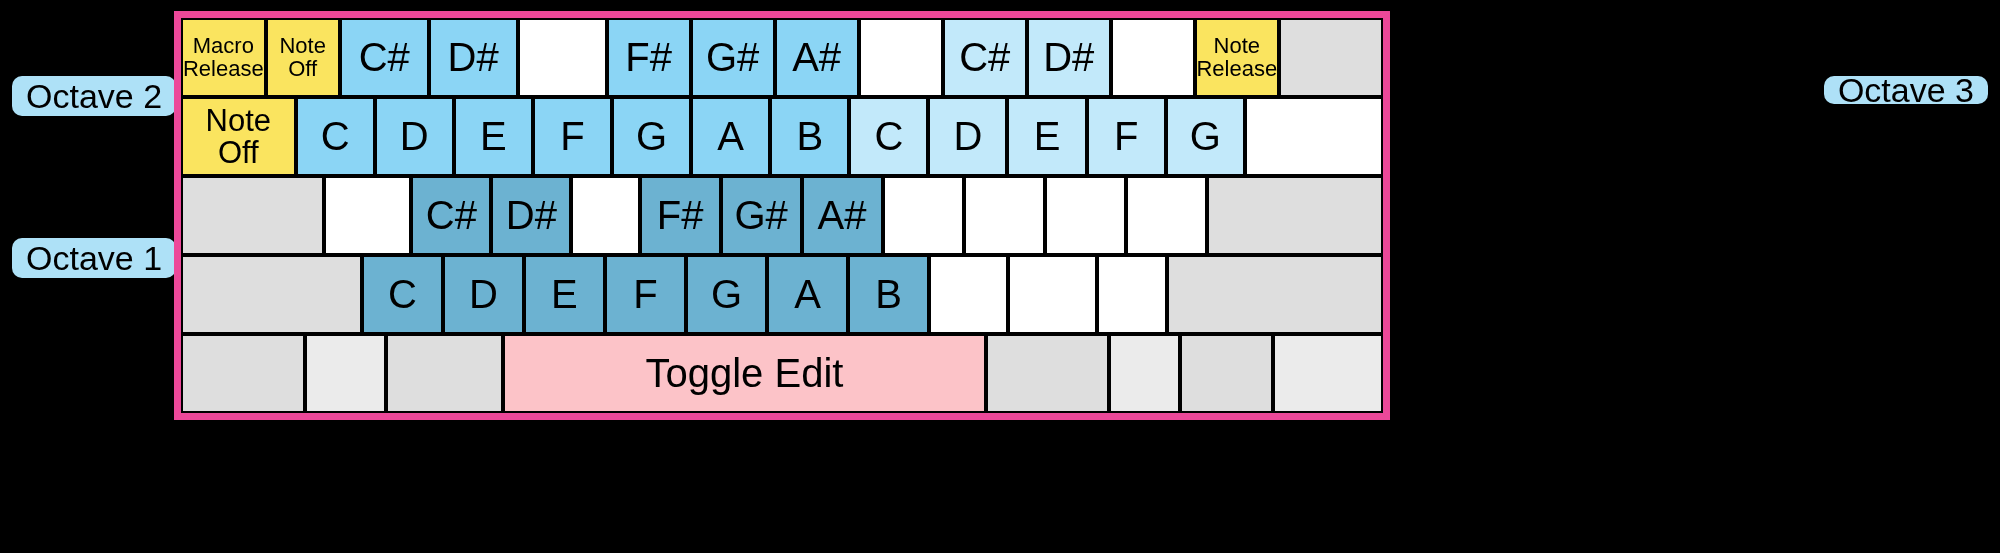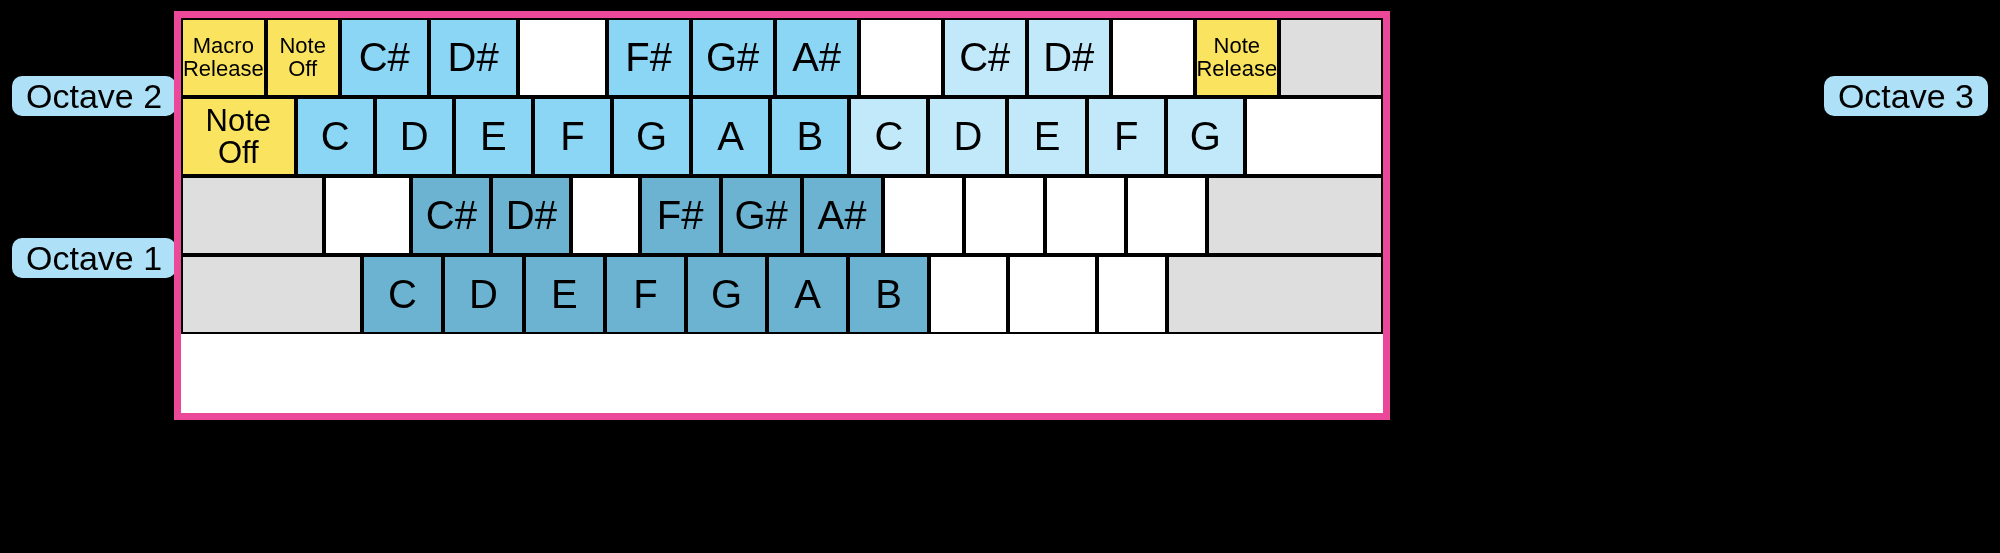--- a/index.html
+++ b/index.html
@@ -83,21 +83,21 @@
     font-size: 34px;
     display: flex;
     align-items: center;
     justify-content: center;
     padding: 2px 14px;
     box-sizing: border-box;
     white-space: nowrap;
   }
   #octave2-label { left: 12px;   top: 76px;  height: 40px; }
   #octave1-label { left: 12px;   top: 238px; height: 40px; }
-  #octave3-label { right: 12px;  top: 76px;  height: 40px; }
+  #octave3-label { right: 12px;  top: 76px;  height: 28px; }
 </style>
 </head>
 <body>
 
 <div id="stage">
 
   <div id="octave2-label" class="octave-pill">Octave 2</div>
   <div id="octave1-label" class="octave-pill">Octave 1</div>
   <div id="octave3-label" class="octave-pill">Octave 3</div>
 
@@ -160,15 +160,25 @@
         <div class="key k-bluedark t-note" style="left: 28.53%; width: 6.74%;">E</div>
         <div class="key k-bluedark t-note" style="left: 35.27%; width: 6.74%;">F</div>
         <div class="key k-bluedark t-note" style="left: 42.01%; width: 6.74%;">G</div>
         <div class="key k-bluedark t-note" style="left: 48.75%; width: 6.74%;">A</div>
         <div class="key k-bluedark t-note" style="left: 55.49%; width: 6.74%;">B</div>
         <div class="key k-blank t-note" style="left: 62.23%; width: 6.58%;"></div>
         <div class="key k-blank t-note" style="left: 68.81%; width: 7.4%;"></div>
         <div class="key k-blank t-note" style="left: 76.21%; width: 5.84%;"></div>
         <div class="key k-grey t-note" style="left: 82.05%; width: 17.95%;"></div>
       </div>
+      <div class="kb-row">
+        <div class="key k-grey t-note" style="left: 0%; width: 10.28%;"></div>
+        <div class="key k-greylite t-note" style="left: 10.28%; width: 6.74%;"></div>
+        <div class="key k-grey t-note" style="left: 17.02%; width: 9.79%;"></div>
+        <div class="key k-pink t-toggle" style="left: 26.81%; width: 40.13%;">Toggle Edit</div>
+        <div class="key k-grey t-note" style="left: 66.94%; width: 10.28%;"></div>
+        <div class="key k-greylite t-note" style="left: 77.22%; width: 5.92%;"></div>
+        <div class="key k-grey t-note" style="left: 83.14%; width: 7.73%;"></div>
+        <div class="key k-greylite t-note" style="left: 90.87%; width: 9.13%;"></div>
+      </div>
     </div>
 
 </div>
 
 </body></html>

